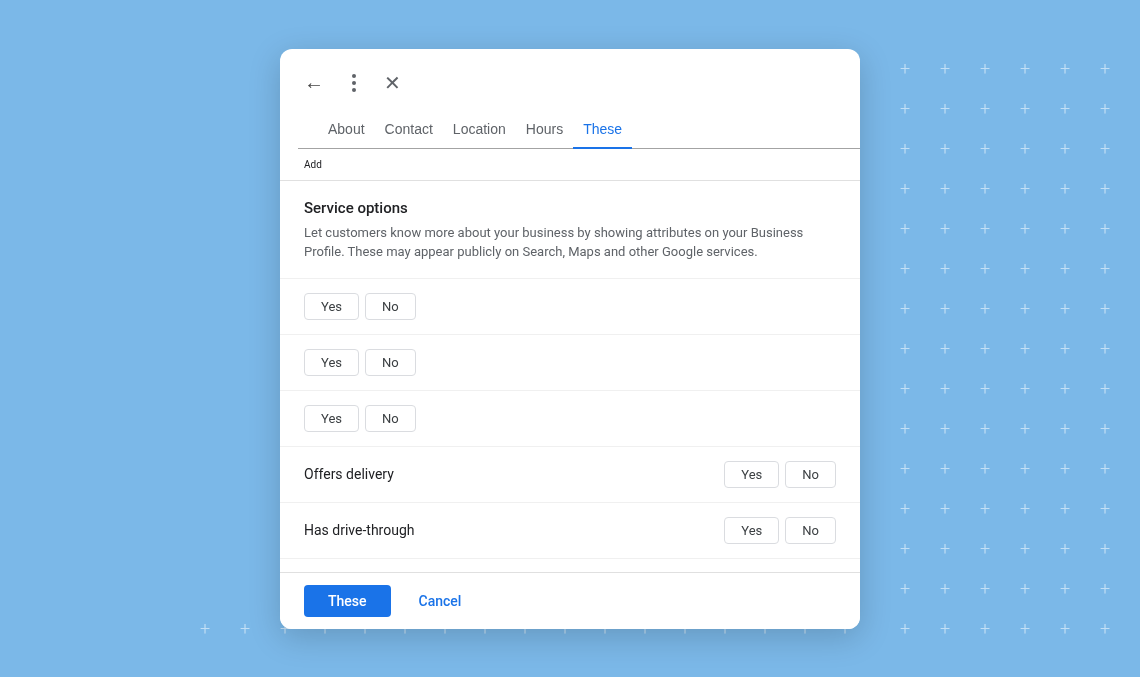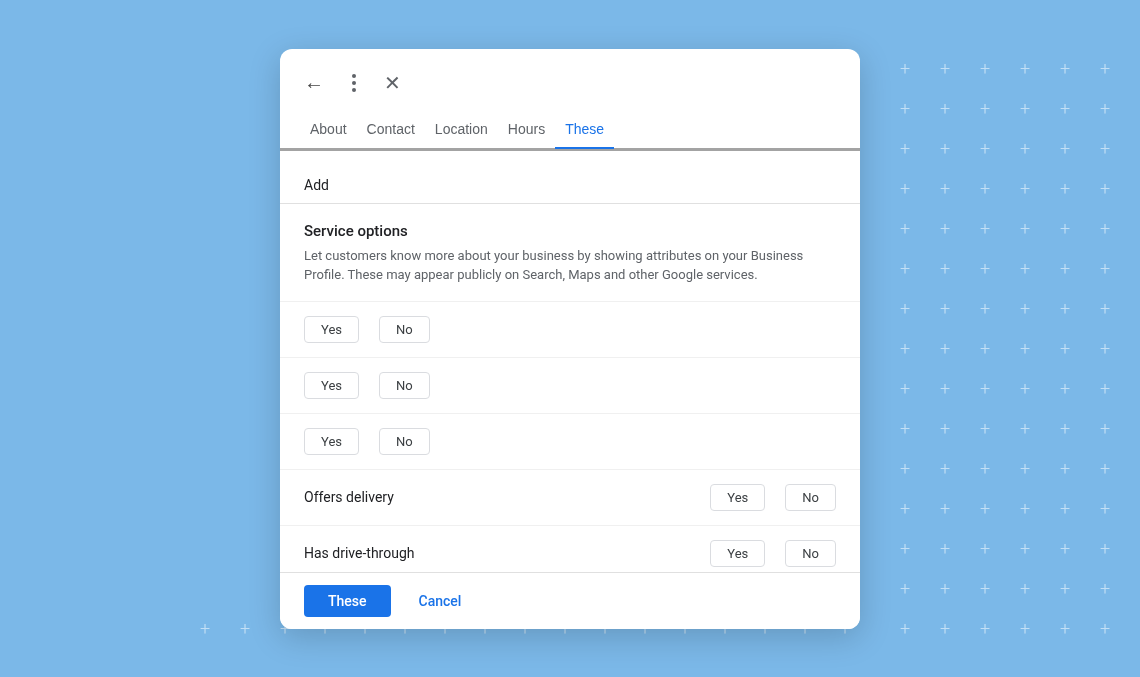--- a/index.html
+++ b/index.html
@@ -85,23 +85,24 @@
       font-size: 20px;
       display: flex;
       align-items: center;
       border-radius: 50%;
     }
 
     
     .tabs {
       display: flex;
       padding: 0 20px;
-      border-bottom: 3px solid #a3a3a3;
+      border-bottom: 1px solid #a3a3a3;
       margin-top: 12px;
       flex-shrink: 0;
+      margin-left: 18px;
     }
 
     .tab {
       padding: 10px 10px;
       font-size: 14px;
       color: #5f6368;
       cursor: pointer;
       border: none;
       background: none;
       border-bottom: 2px solid transparent;
@@ -129,24 +130,23 @@
     .modal-body::-webkit-scrollbar-track {
       background: #f1f1f1;
     }
     .modal-body::-webkit-scrollbar-thumb {
       background: #bbb;
       border-radius: 4px;
     }
 
     .add-row {
       padding: 10px 24px;
-      font-size: 14px;
+      font-size: 10px;
       color: #202124;
       border-bottom: 1px solid #e0e0e0;
-      margin-top: 16px;
     }
 
     .section-title {
       font-size: 15px;
       font-weight: 500;
       color: #202124;
       margin: 18px 24px 6px 24px;
     }
 
     .section-desc {
@@ -165,21 +165,21 @@
     }
 
     .service-label {
       flex: 1;
       font-size: 14px;
       color: #202124;
     }
 
     .btn-group {
       display: flex;
-      gap: 20px;
+      gap: 6px;
     }
 
     .yes-no-btn {
       padding: 5px 16px;
       border: 1px solid #dadce0;
       border-radius: 4px;
       background: #fff;
       font-size: 13px;
       color: #3c4043;
       cursor: pointer;

